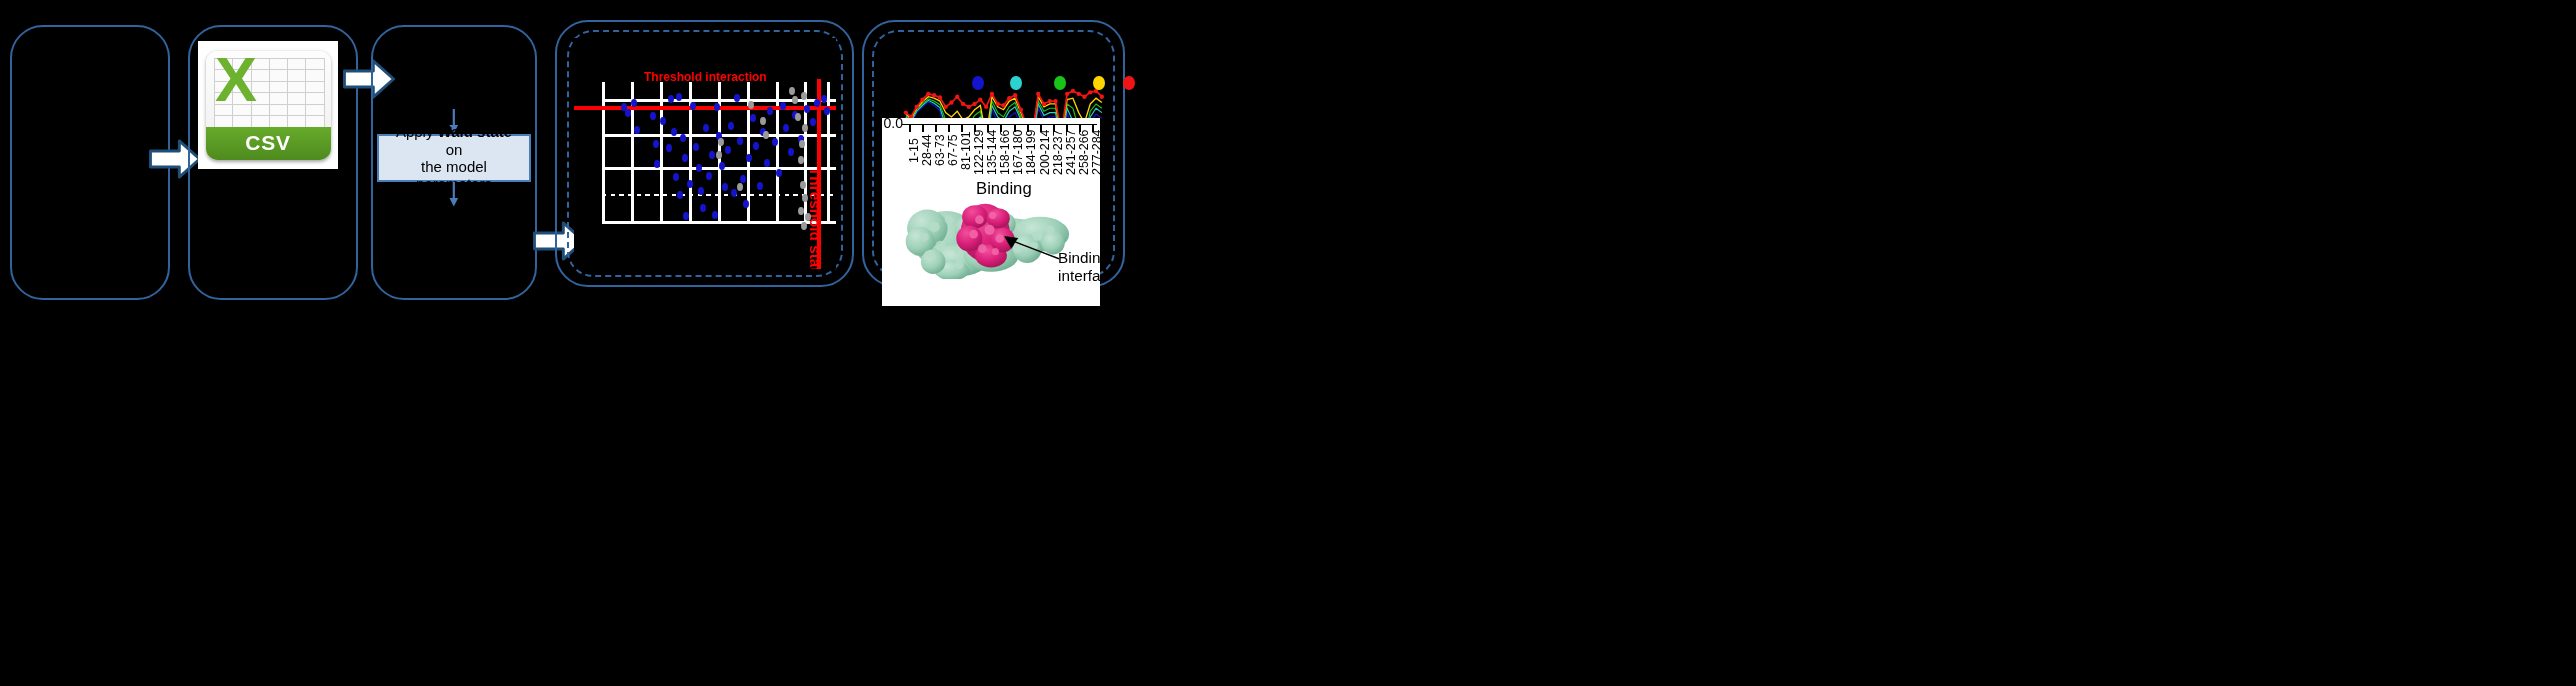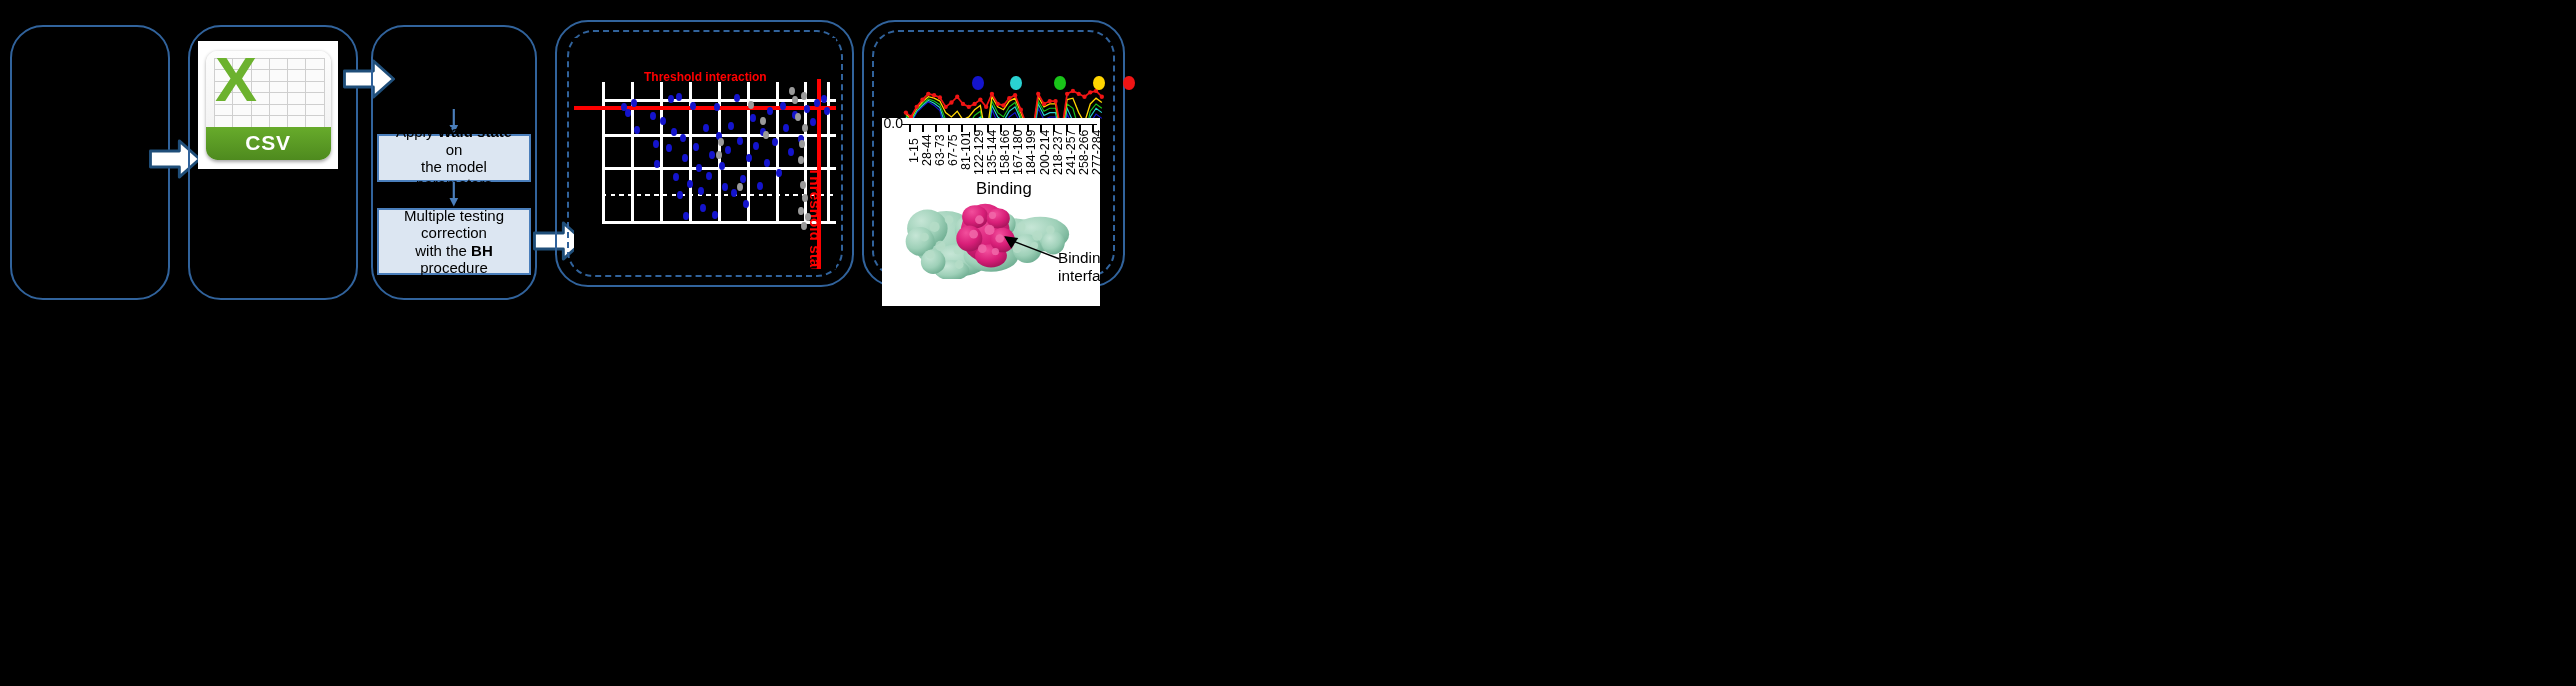--- a/index.html
+++ b/index.html
@@ -165,25 +165,20 @@
     </div>
   </div>
 
   <div class="connector" style="left:448px;top:182px;width:11.6px;height:26px;">
     <svg width="11.6" height="26" viewBox="0 0 16 36">
       <line x1="8" y1="0" x2="8" y2="24" stroke="#4a7ebb" stroke-width="3"></line>
       <polygon points="2,22 14,22 8,34" fill="#4a7ebb"></polygon>
     </svg>
   </div>
 
-  <div class="procbox" style="left:377px;top:208px;width:154px;height:67px;font-size:15px;">
-    <div class="txt">
-      Multiple testing<br>correction<br>with the <b>BH</b> procedure
-    </div>
-  </div>
 
   <div class="blockarrow" style="left:533px;top:220px;width:52px;height:42px;">
     <svg width="52" height="42" viewBox="0 0 72 58">
       <polygon points="2,18 42,18 42,4 70,29 42,54 42,40 2,40" fill="#ffffff" stroke="#1f4e79" stroke-width="4" stroke-linejoin="round"></polygon>
     </svg>
   </div>
 
   <div class="panel" style="left:555px;top:19.6px;width:299px;height:267px;"></div>
   <div class="panel-inner-dash" style="left:567px;top:30px;width:276px;height:247px;"></div>
 

